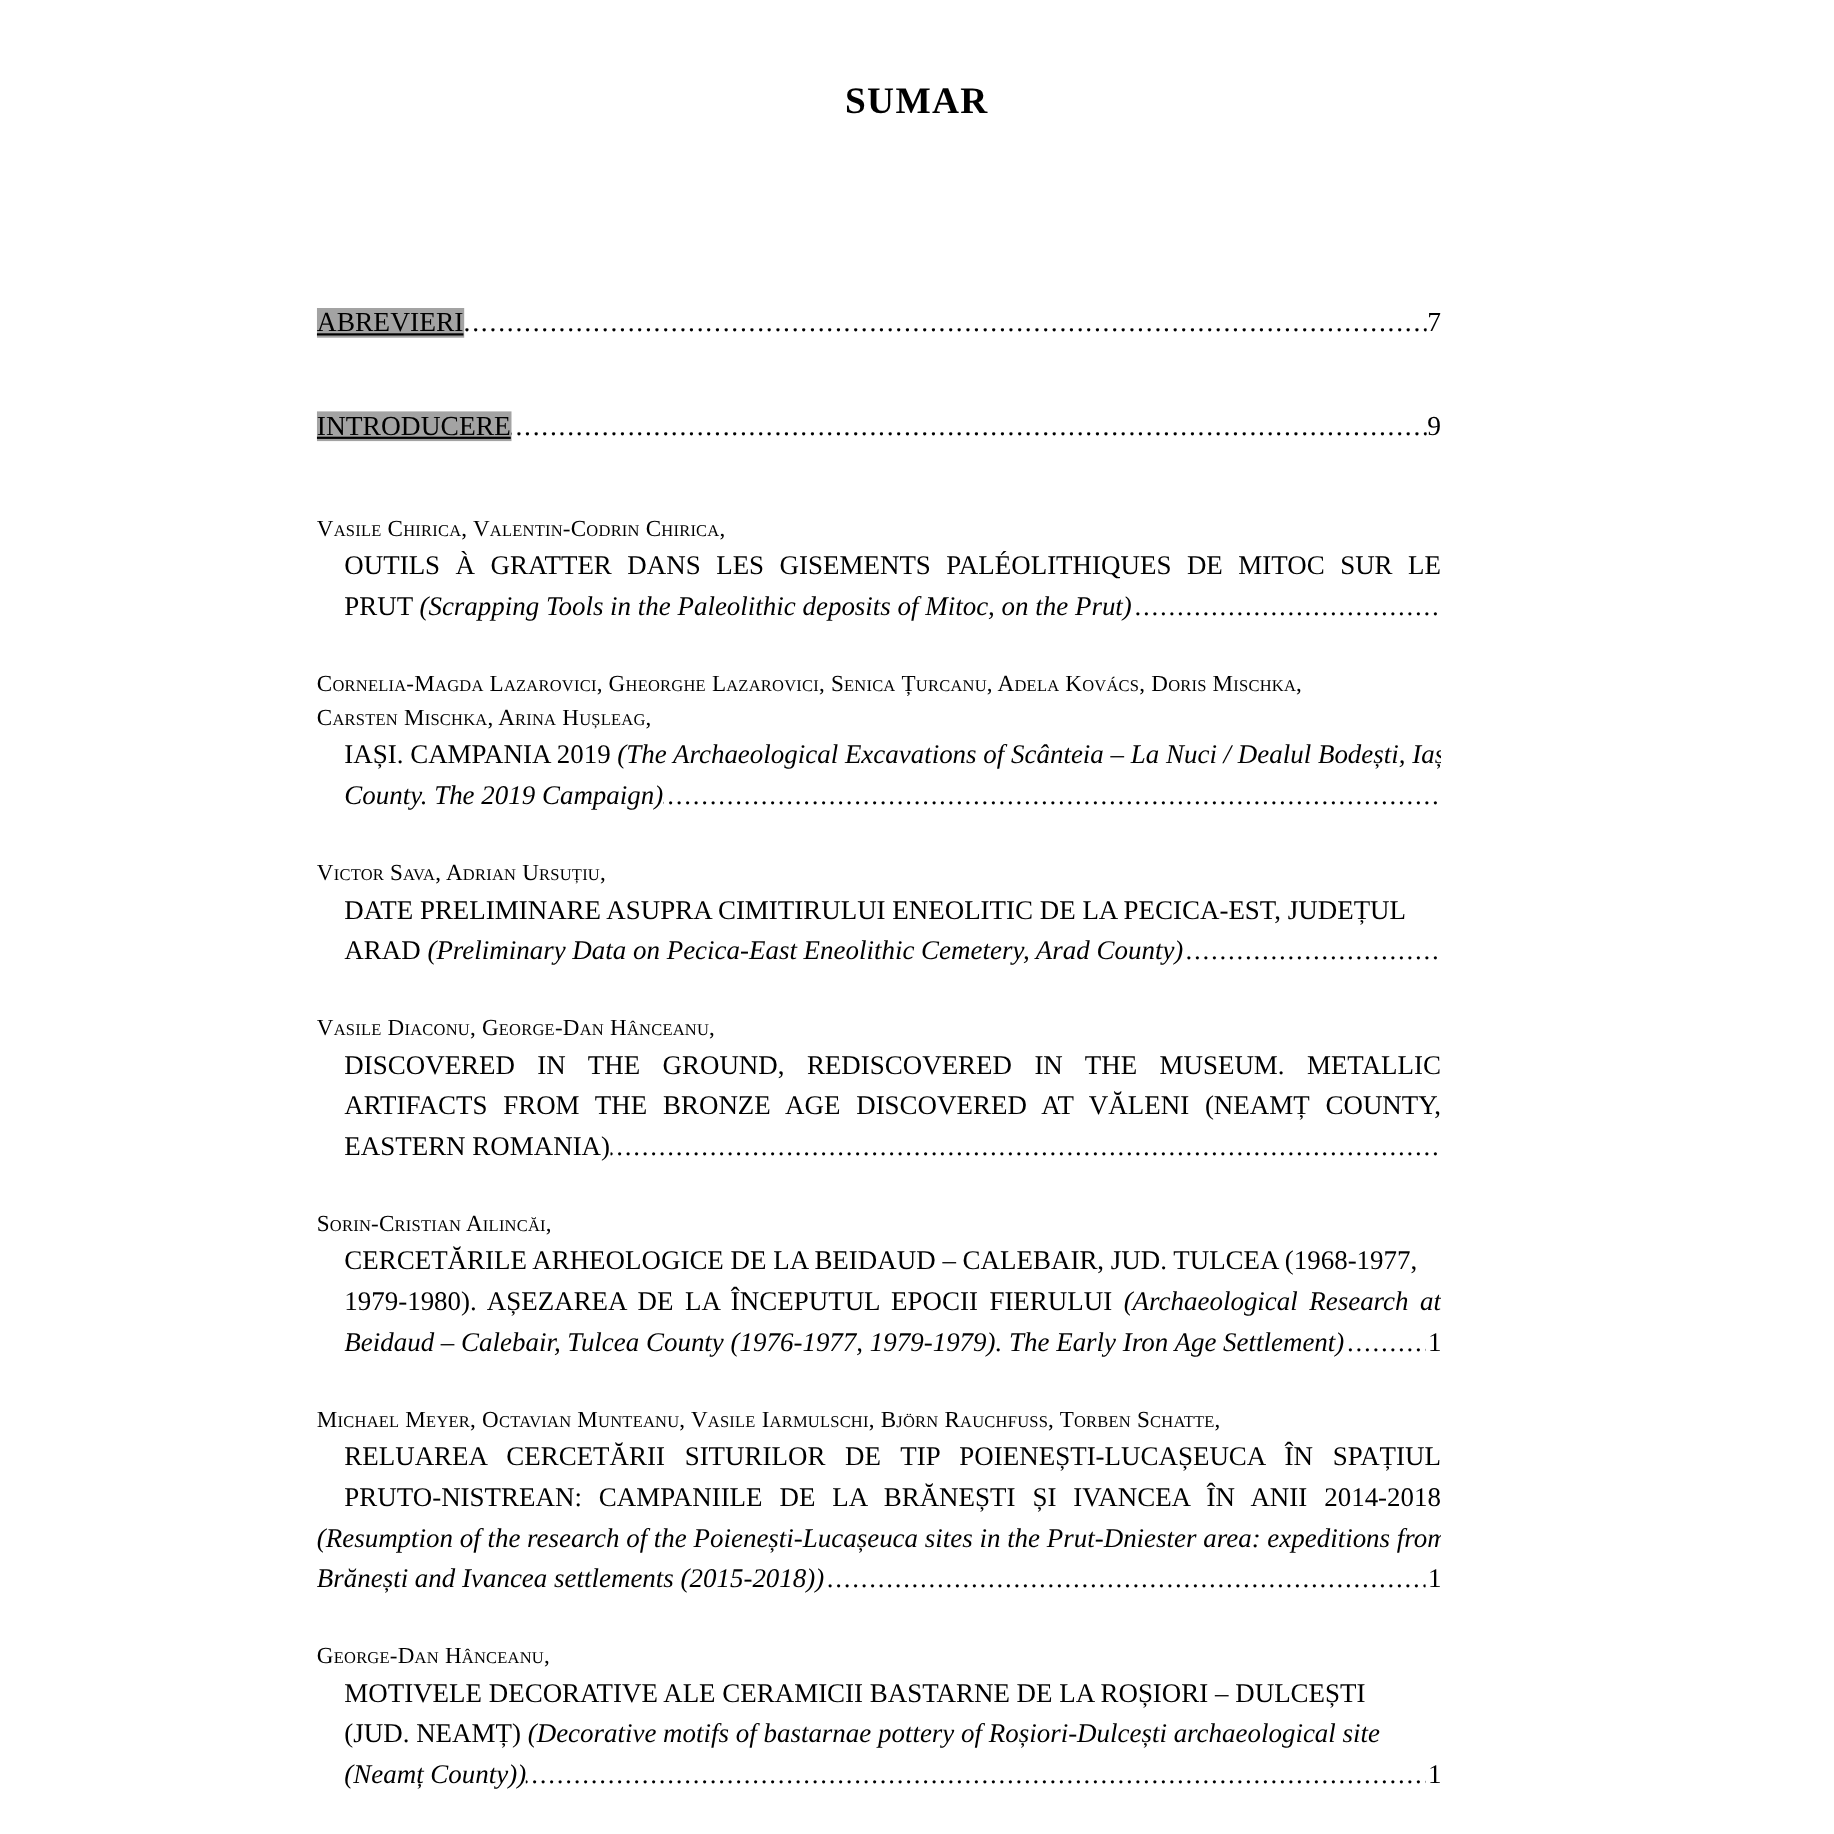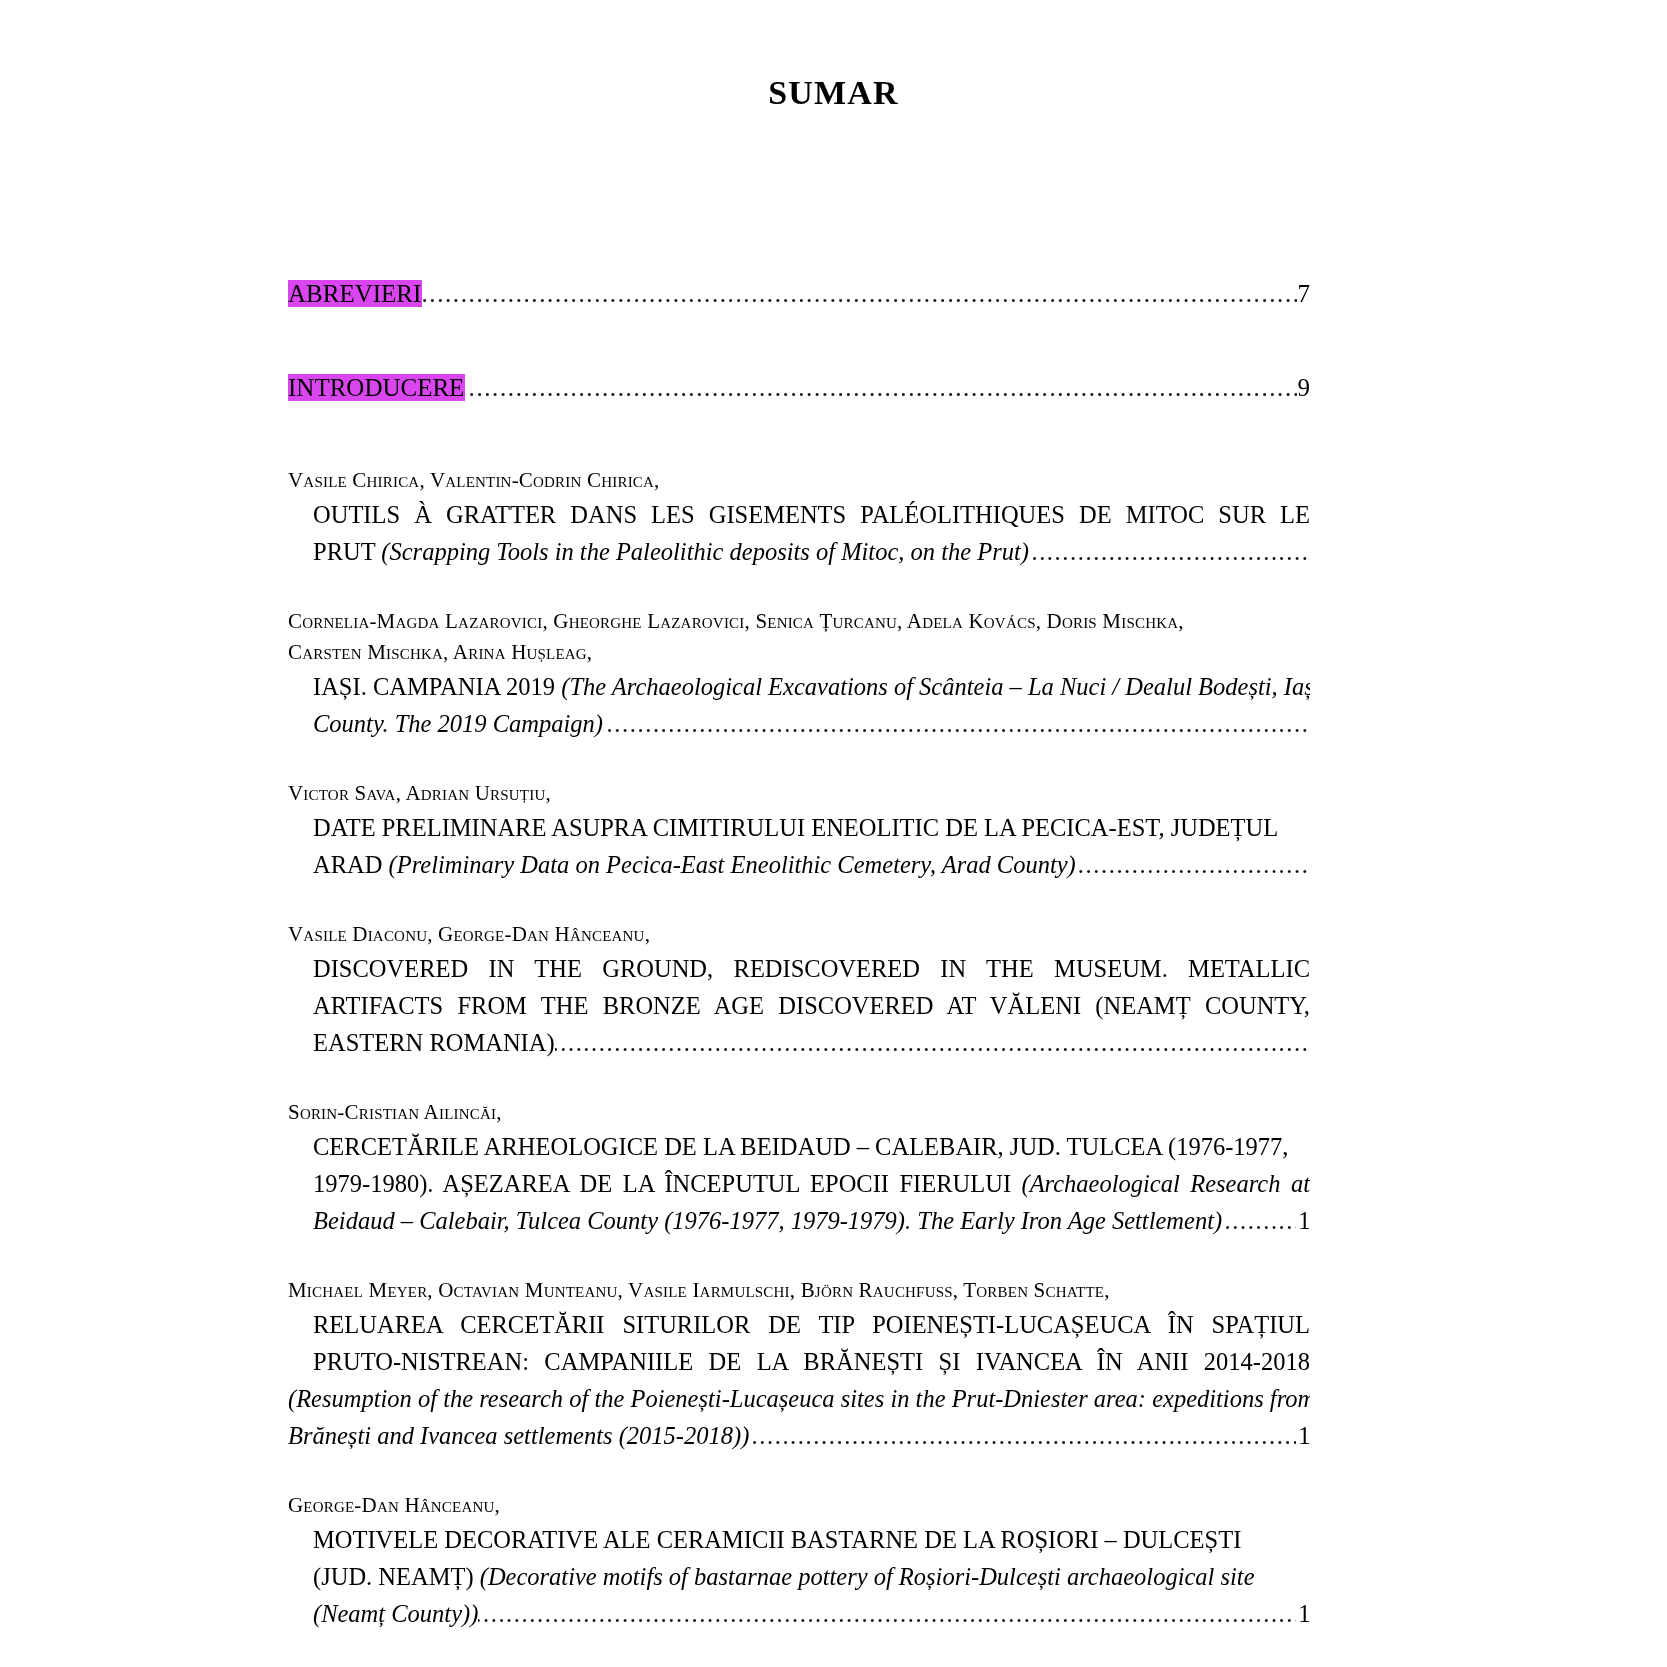--- a/index.html
+++ b/index.html
@@ -47,22 +47,23 @@
     position: relative;
     font-size: 25px;
     line-height: 34px;
     margin-bottom: 60px;
     white-space: nowrap;
     overflow: hidden;
   }
   .simple-entry .lbl {
     position: relative;
     z-index: 2;
-    background: #d946ef;
+    background: #a3a3a3;
     padding-right: 1px;
+    text-decoration: underline;
   }
   .simple-entry .pg {
     position: absolute;
     right: 0;
     top: 0;
     z-index: 2;
     background: #ffffff;
     padding-left: 1px;
   }
   .simple-entry .dots {
@@ -219,21 +220,21 @@
           <span class="lead-dots">....................................................................................................................................................................................</span>
           <span class="lead-text">EASTERN ROMANIA)</span>
           <span class="lead-pg">91</span>
         </div>
       </div>
     </div>
 
     <div class="entry">
       <div class="authors">Sorin-Cristian Ailincăi,</div>
       <div class="title-block">
-        <div class="t-line t-left">CERCETĂRILE ARHEOLOGICE DE LA BEIDAUD – CALEBAIR, JUD. TULCEA (1976-1977,</div>
+        <div class="t-line t-left">CERCETĂRILE ARHEOLOGICE DE LA BEIDAUD – CALEBAIR, JUD. TULCEA (1968-1977,</div>
         <div class="t-line t-just"><span>1979-1980). AȘEZAREA DE LA ÎNCEPUTUL EPOCII FIERULUI </span><span class="ital">(Archaeological Research at</span></div>
         <div class="lead-line">
           <span class="lead-dots">....................................................................................................................................................................................</span>
           <span class="lead-text ital">Beidaud – Calebair, Tulcea County (1976-1977, 1979-1979). The Early Iron Age Settlement)</span>
           <span class="lead-pg">101</span>
         </div>
       </div>
     </div>
 
     <div class="entry">

